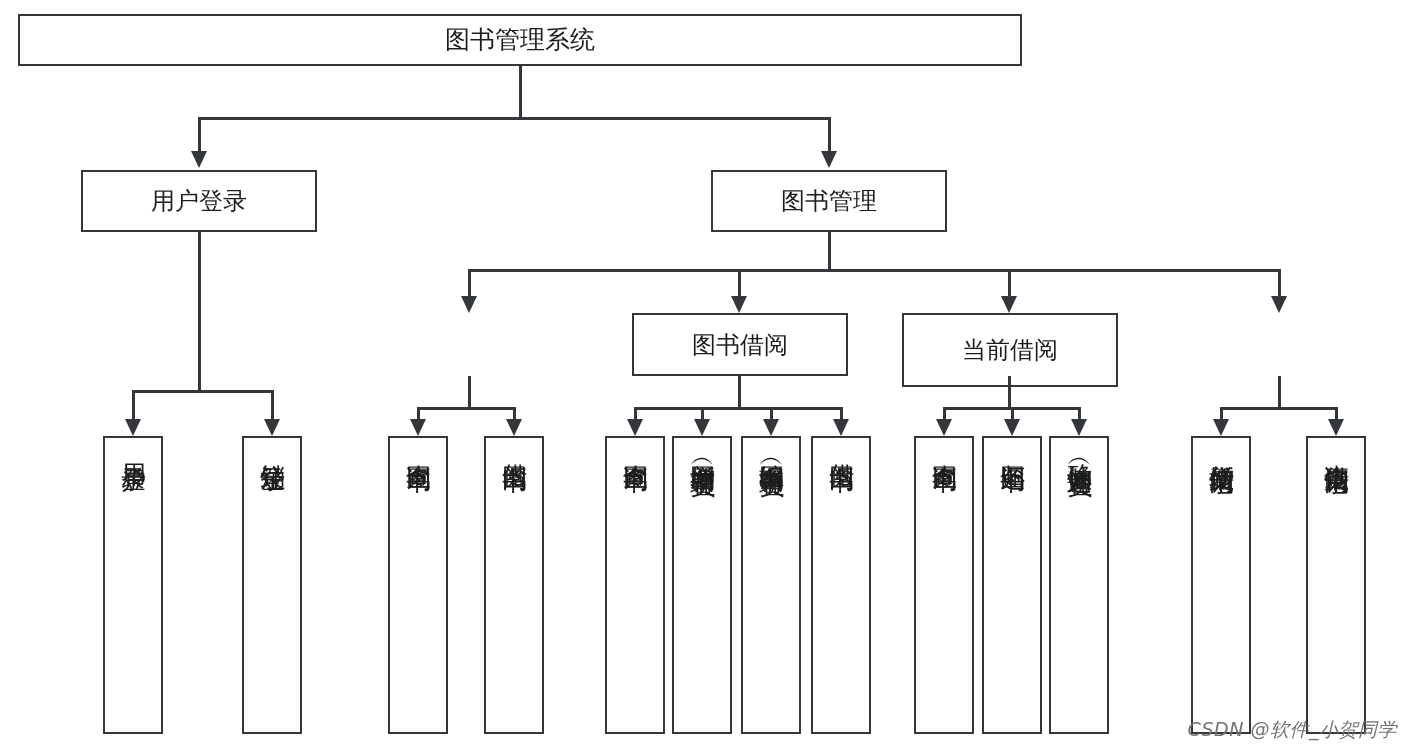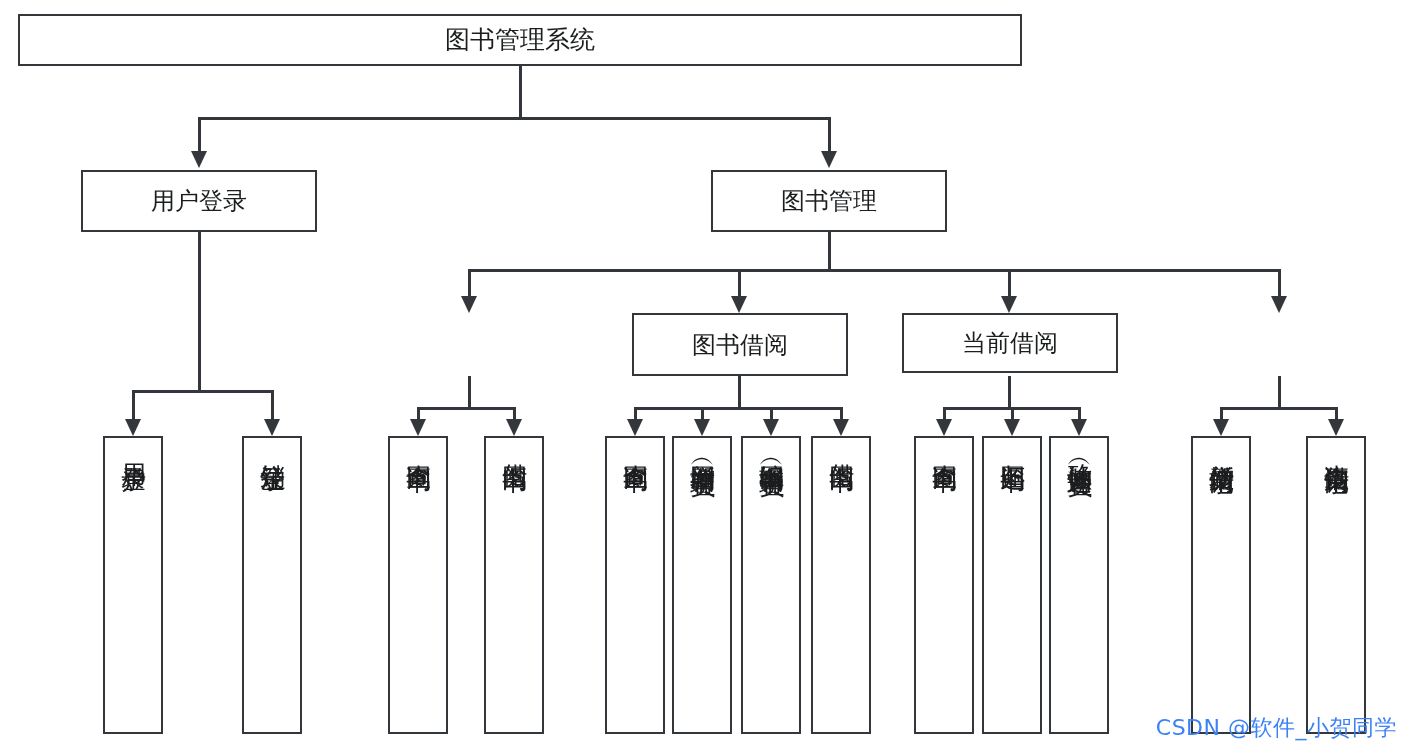--- a/index.html
+++ b/index.html
@@ -64,25 +64,26 @@
     height: 0;
     border-left: 8px solid transparent;
     border-right: 8px solid transparent;
     border-top: 17px solid #33373b;
   }
   
   #watermark {
     position: absolute;
     right: 8px;
     bottom: 4px;
-    font-size: 22px;
-    color: #3b82f6;
+    font-size: 19px;
+    color: #737373;
     letter-spacing: 0.5px;
     white-space: nowrap;
     user-select: none;
+    font-style: italic;
   }
 </style>
 </head>
 <body>
 
 <div id="canvas">
 
   <div class="node root" style="left:18px; top:14px; width:1004px; height:52px;">
     <span>图书管理系统</span>
   </div>
@@ -117,21 +118,21 @@
   <div class="seg v" style="left:738px; top:269px; height:27px;"></div>
   <div class="arrow" style="left:731px; top:296px;"></div>
   <div class="seg v" style="left:1008px; top:269px; height:27px;"></div>
   <div class="arrow" style="left:1001px; top:296px;"></div>
   <div class="seg v" style="left:1278px; top:269px; height:27px;"></div>
   <div class="arrow" style="left:1271px; top:296px;"></div>
 
   <div class="node branch" style="left:632px; top:313px; width:216px; height:63px;">
     <span>图书借阅</span>
   </div>
-  <div class="node branch" style="left:902px; top:313px; width:216px; height:60px;">
+  <div class="node branch" style="left:902px; top:313px; width:216px; height:74px;">
     <span>当前借阅</span>
   </div>
 
   <div class="seg v" style="left:468px; top:376px; height:33px;"></div>
   <div class="seg h" style="left:417px; top:407px; width:99px;"></div>
   <div class="seg v" style="left:417px; top:407px; height:12px;"></div>
   <div class="arrow" style="left:410px; top:419px;"></div>
   <div class="seg v" style="left:513px; top:407px; height:12px;"></div>
   <div class="arrow" style="left:506px; top:419px;"></div>
 

